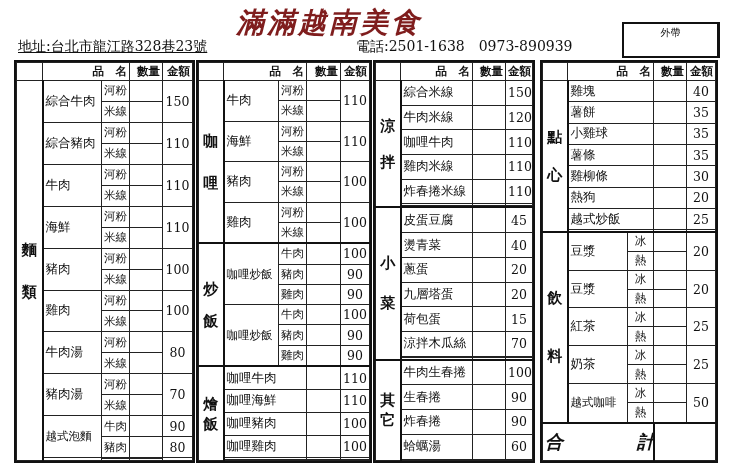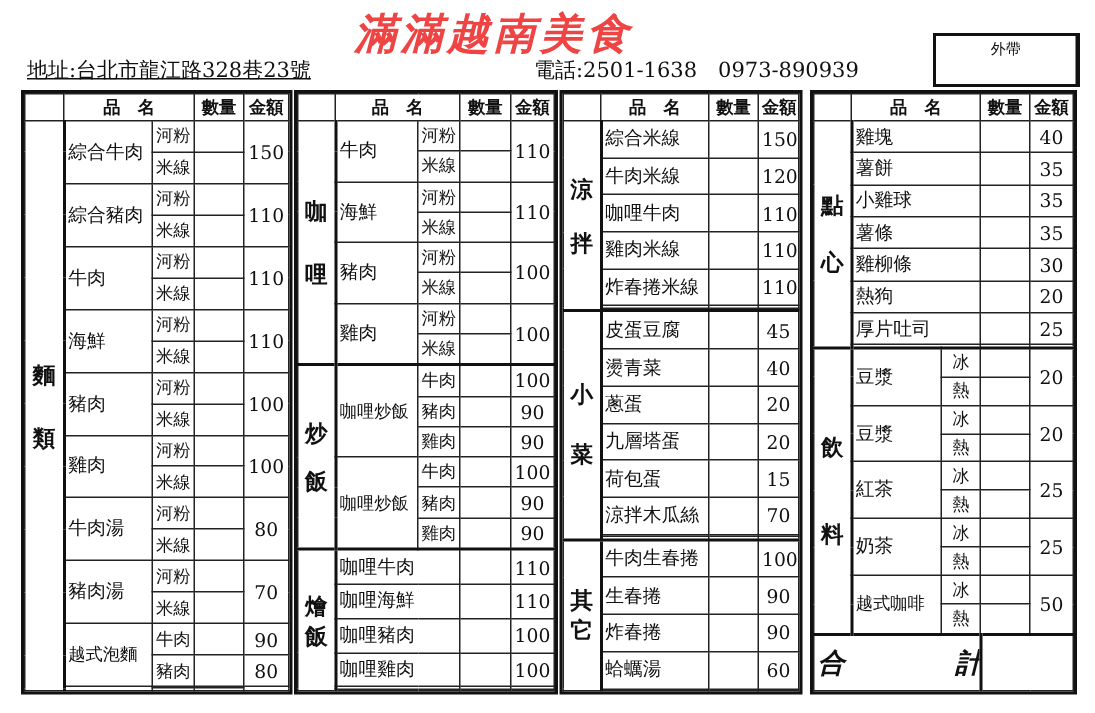--- a/index.html
+++ b/index.html
@@ -1,28 +1,28 @@
 <!DOCTYPE html>
 <html><head>
 <meta charset="utf-8">
 <style>
   html, body { margin:0; padding:0; background:#ffffff; }
   body { width:730px; height:475px; position:relative; overflow:hidden;
          font-family:"DejaVu Serif","Liberation Serif",serif; color:#111; }
   .title { position:absolute; left:236px; top:4px; font-size:28px; font-style:italic; font-weight:bold;
-           letter-spacing:3px; font-family:"DejaVu Serif",serif; color:#ef4444; }
+           letter-spacing:3px; font-family:"DejaVu Serif",serif; color:#7f1d1d; }
   .addr { position:absolute; left:18px; top:38px; font-size:14px;text-decoration:underline; }
   .phone { position:absolute; left:356px; top:38px; font-size:14px; }
   .order-box { position:absolute; left:622px; top:22px; width:94px; height:32px; border:2px solid #111; display:flex; }
   .order-box div { flex:1; font-size:10px; text-align:center; padding-top:2px; }
   .order-box div:first-child { border-right:1.5px solid #111; }
   .panel { position:absolute; top:60px; border:2px solid #111; box-sizing:border-box; }
   table { border-collapse:collapse; width:100%; height:100%; table-layout:fixed; }
   td, th { border:1px solid #222; padding:0 2px; font-size:12px; font-weight:normal; overflow:hidden; white-space:nowrap; }
-  th { font-weight:bold; font-size:11.5px; height:17px; text-align:center; }
+  th { font-weight:bold; font-size:11.5px; height:17px; text-align:right; }
   .cat { text-align:center; font-weight:bold; font-size:15px; white-space:normal; line-height:1.2; vertical-align:middle; border-right:2px solid #111; }
   .cat span { display:block; margin:24px 0; }
   .nm { font-size:12.5px; }
   .sub { font-size:11.5px; text-align:center; padding:0;margin-top:32px; }
   .pr { text-align:center; font-size:12.5px; }
   .tiny { font-size:7px;margin-left:36px; }
   .total { font-size:18px; font-weight:bold; text-align:center; letter-spacing:28px; font-style:italic; }
 </style>
 </head>
 <body>
@@ -471,21 +471,21 @@
           <td class="nm" colspan="2">雞柳條</td>
           <td></td>
           <td class="pr">30</td>
         </tr>
   <tr>
           <td class="nm" colspan="2">熱狗</td>
           <td></td>
           <td class="pr">20</td>
         </tr>
   <tr>
-          <td class="nm" colspan="2">厚片吐司</td>
+          <td class="nm" colspan="2">越式炒飯</td>
           <td></td>
           <td class="pr">25</td>
         </tr>
   <tr>
           <td colspan="2"></td>
           <td></td>
           <td></td>
         </tr>
 
   <tr style="border-top:2px solid #111">

